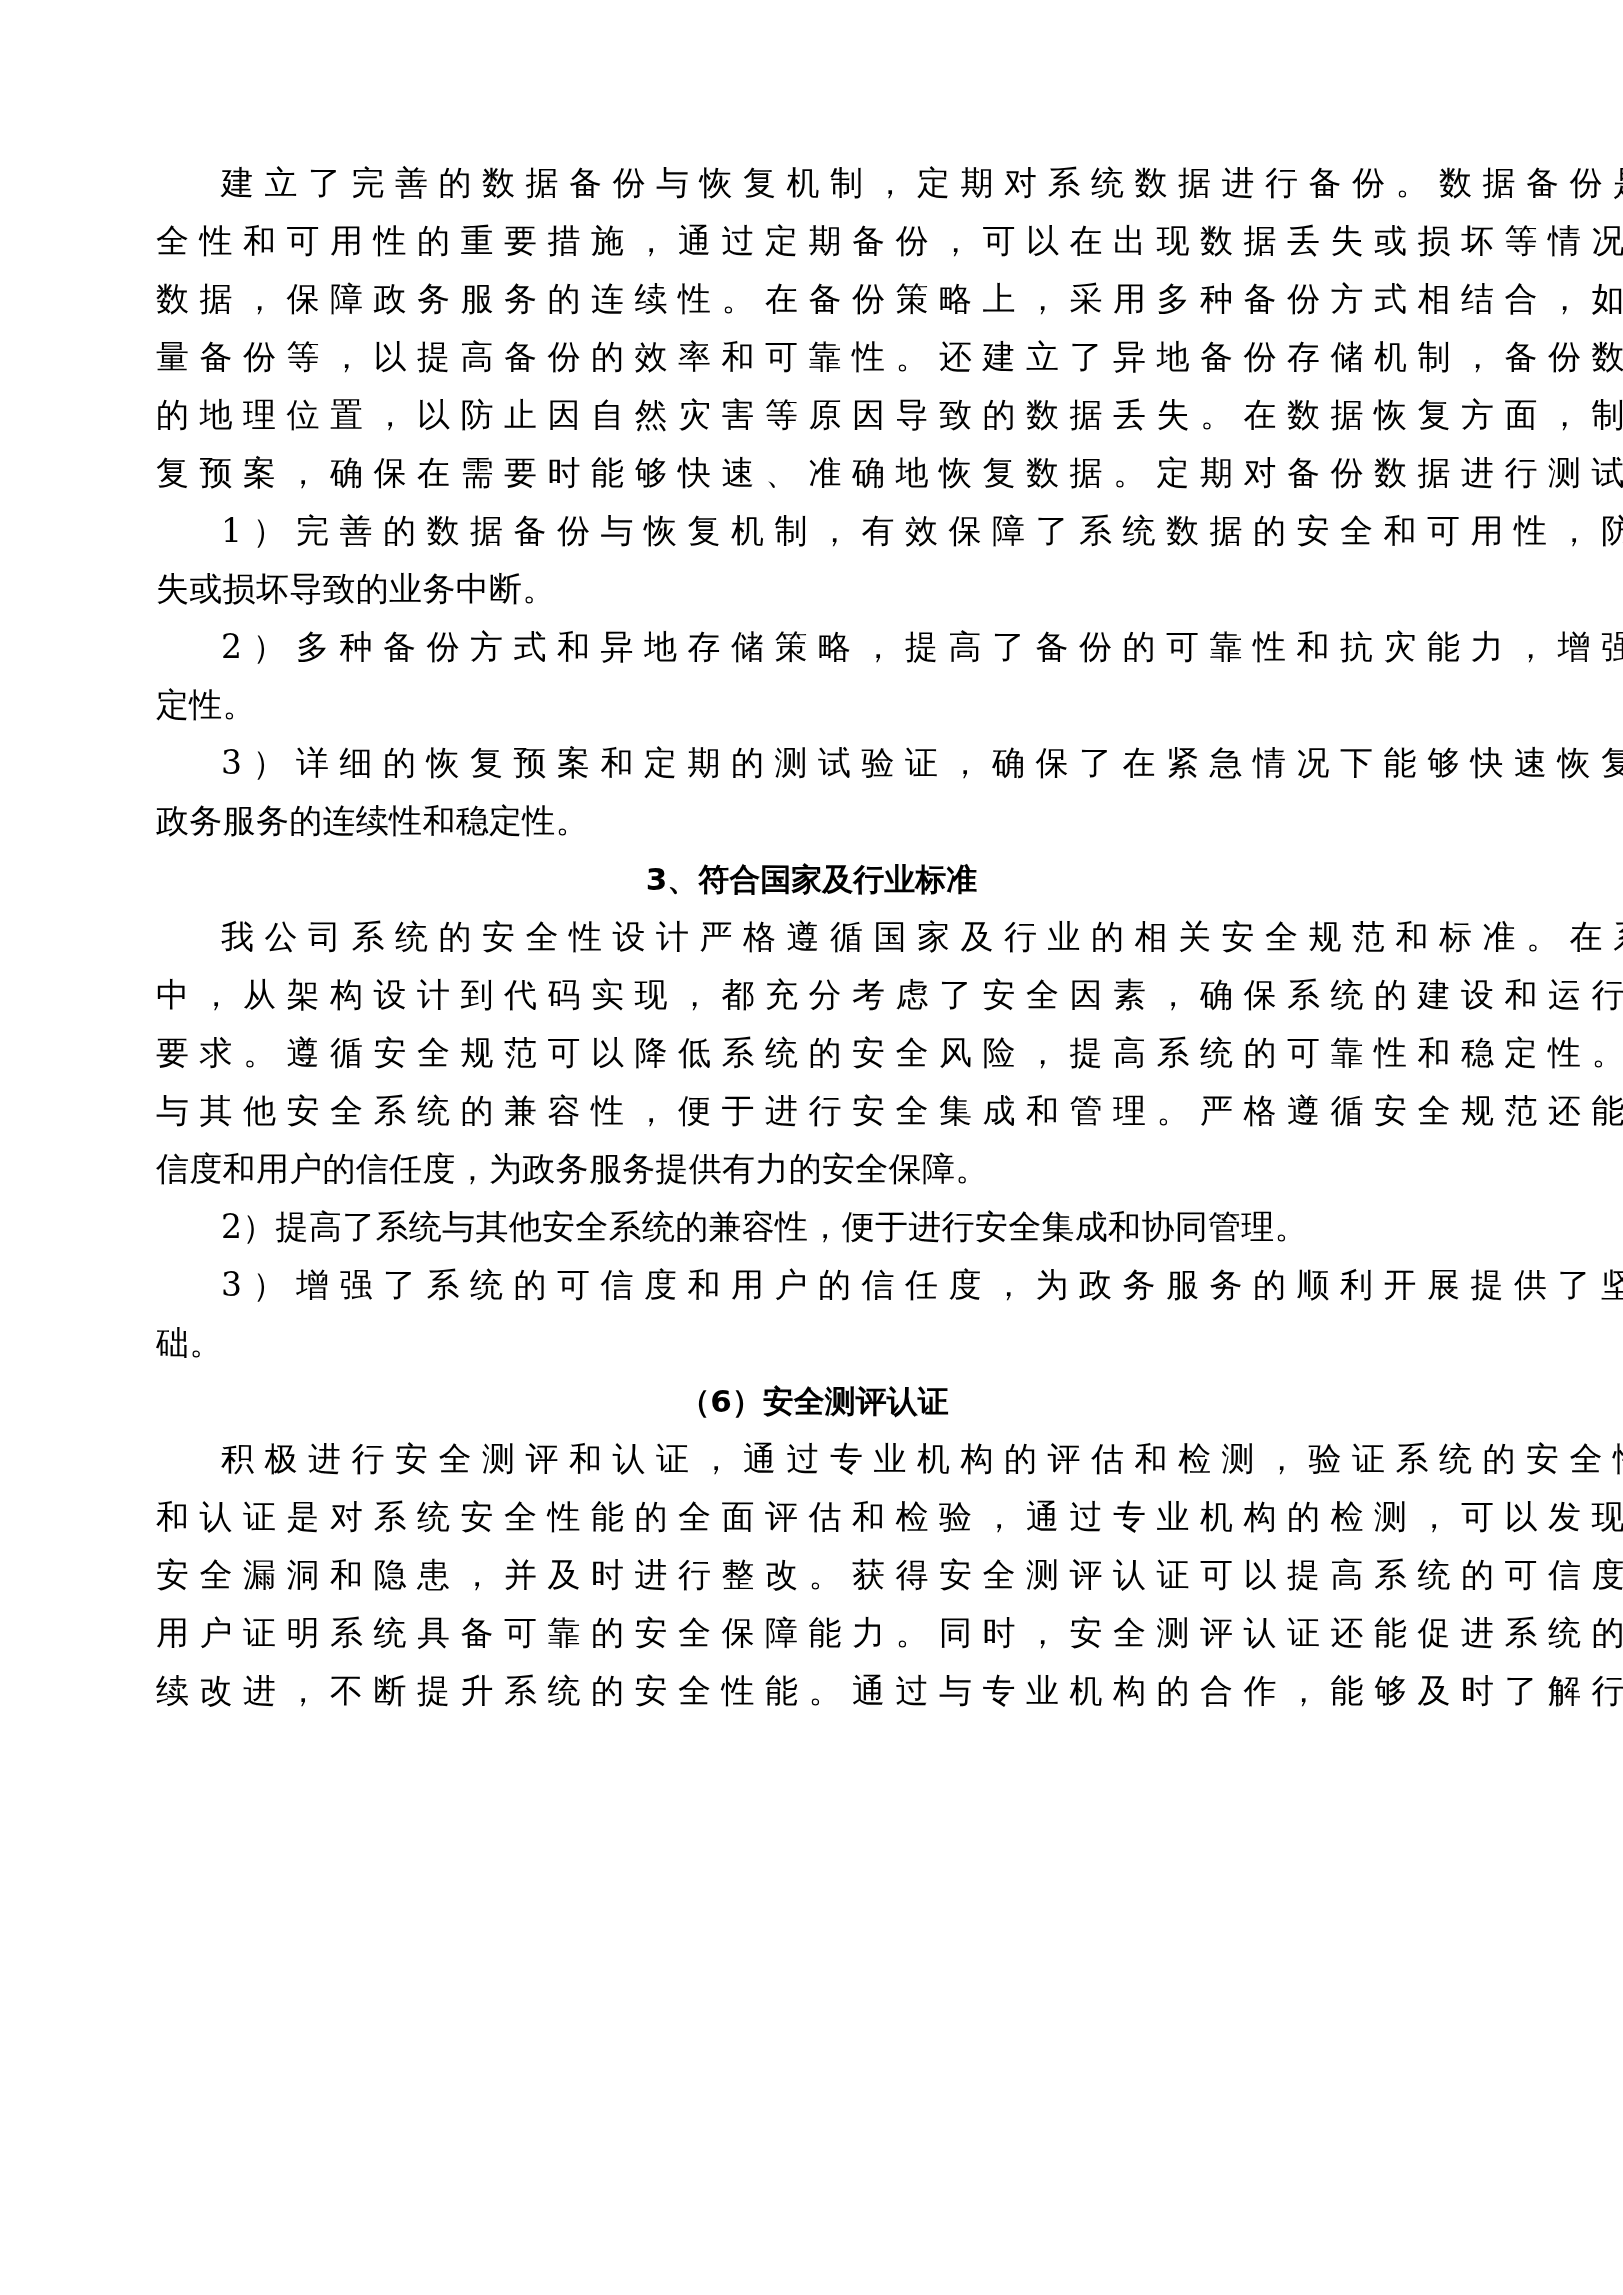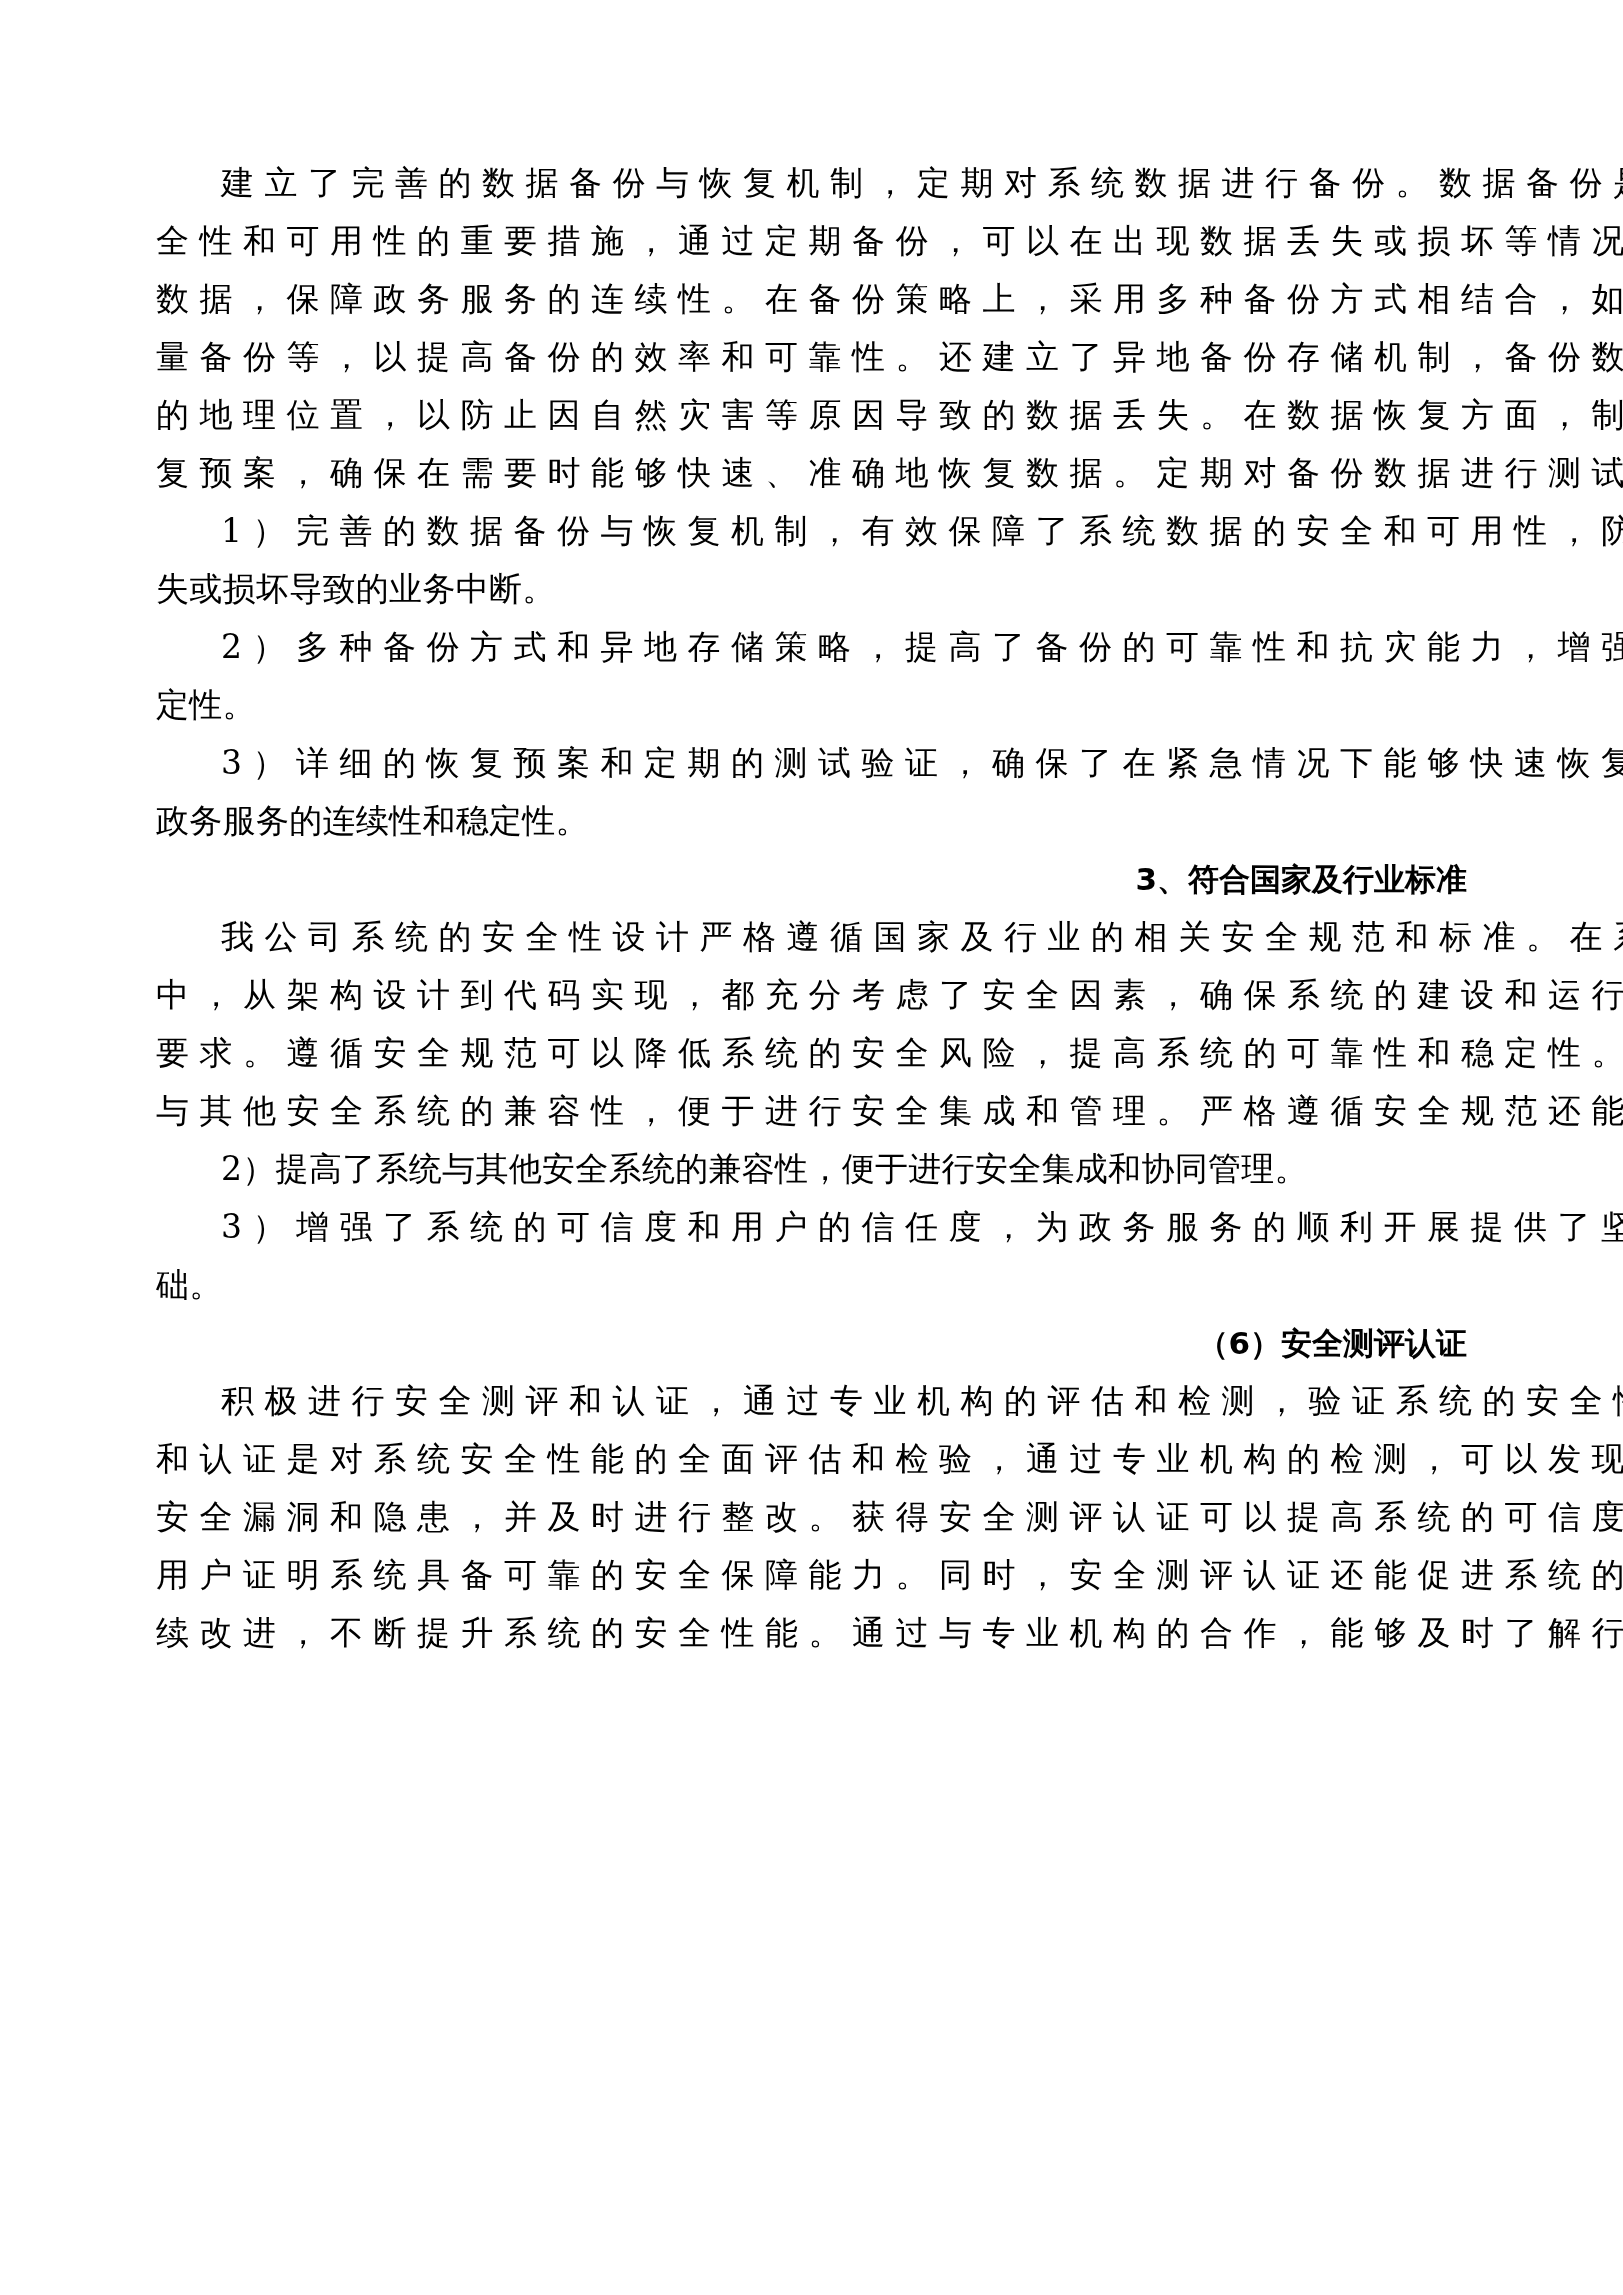--- a/index.html
+++ b/index.html
@@ -36,21 +36,21 @@
     .line.last {
       text-align: left;
       letter-spacing: 0.3px;
     }
     .line.indent {
       padding-left: 65px;
     }
     .line.heading {
       font-family: "DejaVu Sans", "Liberation Sans", sans-serif;
       font-weight: bold;
-      text-align: right;
+      text-align: center;
       font-size: 31px;
     }
     .line.heading.sub {
       padding-left: 5.2px;
     }
     .para {
       display: block;
     }
   </style>
 </head>
@@ -83,20 +83,21 @@
   </div>
 
   <div class="line heading">3、符合国家及行业标准</div>
 
 
   <div class="para">
     <div class="line full indent"><span>我</span> <span>公</span> <span>司</span> <span>系</span> <span>统</span> <span>的</span> <span>安</span> <span>全</span> <span>性</span> <span>设</span> <span>计</span> <span>严</span> <span>格</span> <span>遵</span> <span>循</span> <span>国</span> <span>家</span> <span>及</span> <span>行</span> <span>业</span> <span>的</span> <span>相</span> <span>关</span> <span>安</span> <span>全</span> <span>规</span> <span>范</span> <span>和</span> <span>标</span> <span>准</span> <span>。</span> <span>在</span> <span>系</span>     </div>
     <div class="line full"><span>中</span> <span>，</span> <span>从</span> <span>架</span> <span>构</span> <span>设</span> <span>计</span> <span>到</span> <span>代</span> <span>码</span> <span>实</span> <span>现</span> <span>，</span> <span>都</span> <span>充</span> <span>分</span> <span>考</span> <span>虑</span> <span>了</span> <span>安</span> <span>全</span> <span>因</span> <span>素</span> <span>，</span> <span>确</span> <span>保</span> <span>系</span> <span>统</span> <span>的</span> <span>建</span> <span>设</span> <span>和</span> <span>运</span> <span>行</span> <span>符</span>     </div>
     <div class="line full"><span>要</span> <span>求</span> <span>。</span> <span>遵</span> <span>循</span> <span>安</span> <span>全</span> <span>规</span> <span>范</span> <span>可</span> <span>以</span> <span>降</span> <span>低</span> <span>系</span> <span>统</span> <span>的</span> <span>安</span> <span>全</span> <span>风</span> <span>险</span> <span>，</span> <span>提</span> <span>高</span> <span>系</span> <span>统</span> <span>的</span> <span>可</span> <span>靠</span> <span>性</span> <span>和</span> <span>稳</span> <span>定</span> <span>性</span> <span>。</span> <span>还</span>     </div>
     <div class="line full"><span>与</span> <span>其</span> <span>他</span> <span>安</span> <span>全</span> <span>系</span> <span>统</span> <span>的</span> <span>兼</span> <span>容</span> <span>性</span> <span>，</span> <span>便</span> <span>于</span> <span>进</span> <span>行</span> <span>安</span> <span>全</span> <span>集</span> <span>成</span> <span>和</span> <span>管</span> <span>理</span> <span>。</span> <span>严</span> <span>格</span> <span>遵</span> <span>循</span> <span>安</span> <span>全</span> <span>规</span> <span>范</span> <span>还</span> <span>能</span> <span>提</span>     </div>
+    <div class="line last">信度和用户的信任度，为政务服务提供有力的安全保障。</div>
   </div>
 
 
   <div class="para">
     <div class="line last indent">2）提高了系统与其他安全系统的兼容性，便于进行安全集成和协同管理。</div>
   </div>
 
   <div class="para">
     <div class="line full indent"><span>3</span> <span>）</span> <span>增</span> <span>强</span> <span>了</span> <span>系</span> <span>统</span> <span>的</span> <span>可</span> <span>信</span> <span>度</span> <span>和</span> <span>用</span> <span>户</span> <span>的</span> <span>信</span> <span>任</span> <span>度</span> <span>，</span> <span>为</span> <span>政</span> <span>务</span> <span>服</span> <span>务</span> <span>的</span> <span>顺</span> <span>利</span> <span>开</span> <span>展</span> <span>提</span> <span>供</span> <span>了</span> <span>坚</span>     </div>
     <div class="line last">础。</div>

